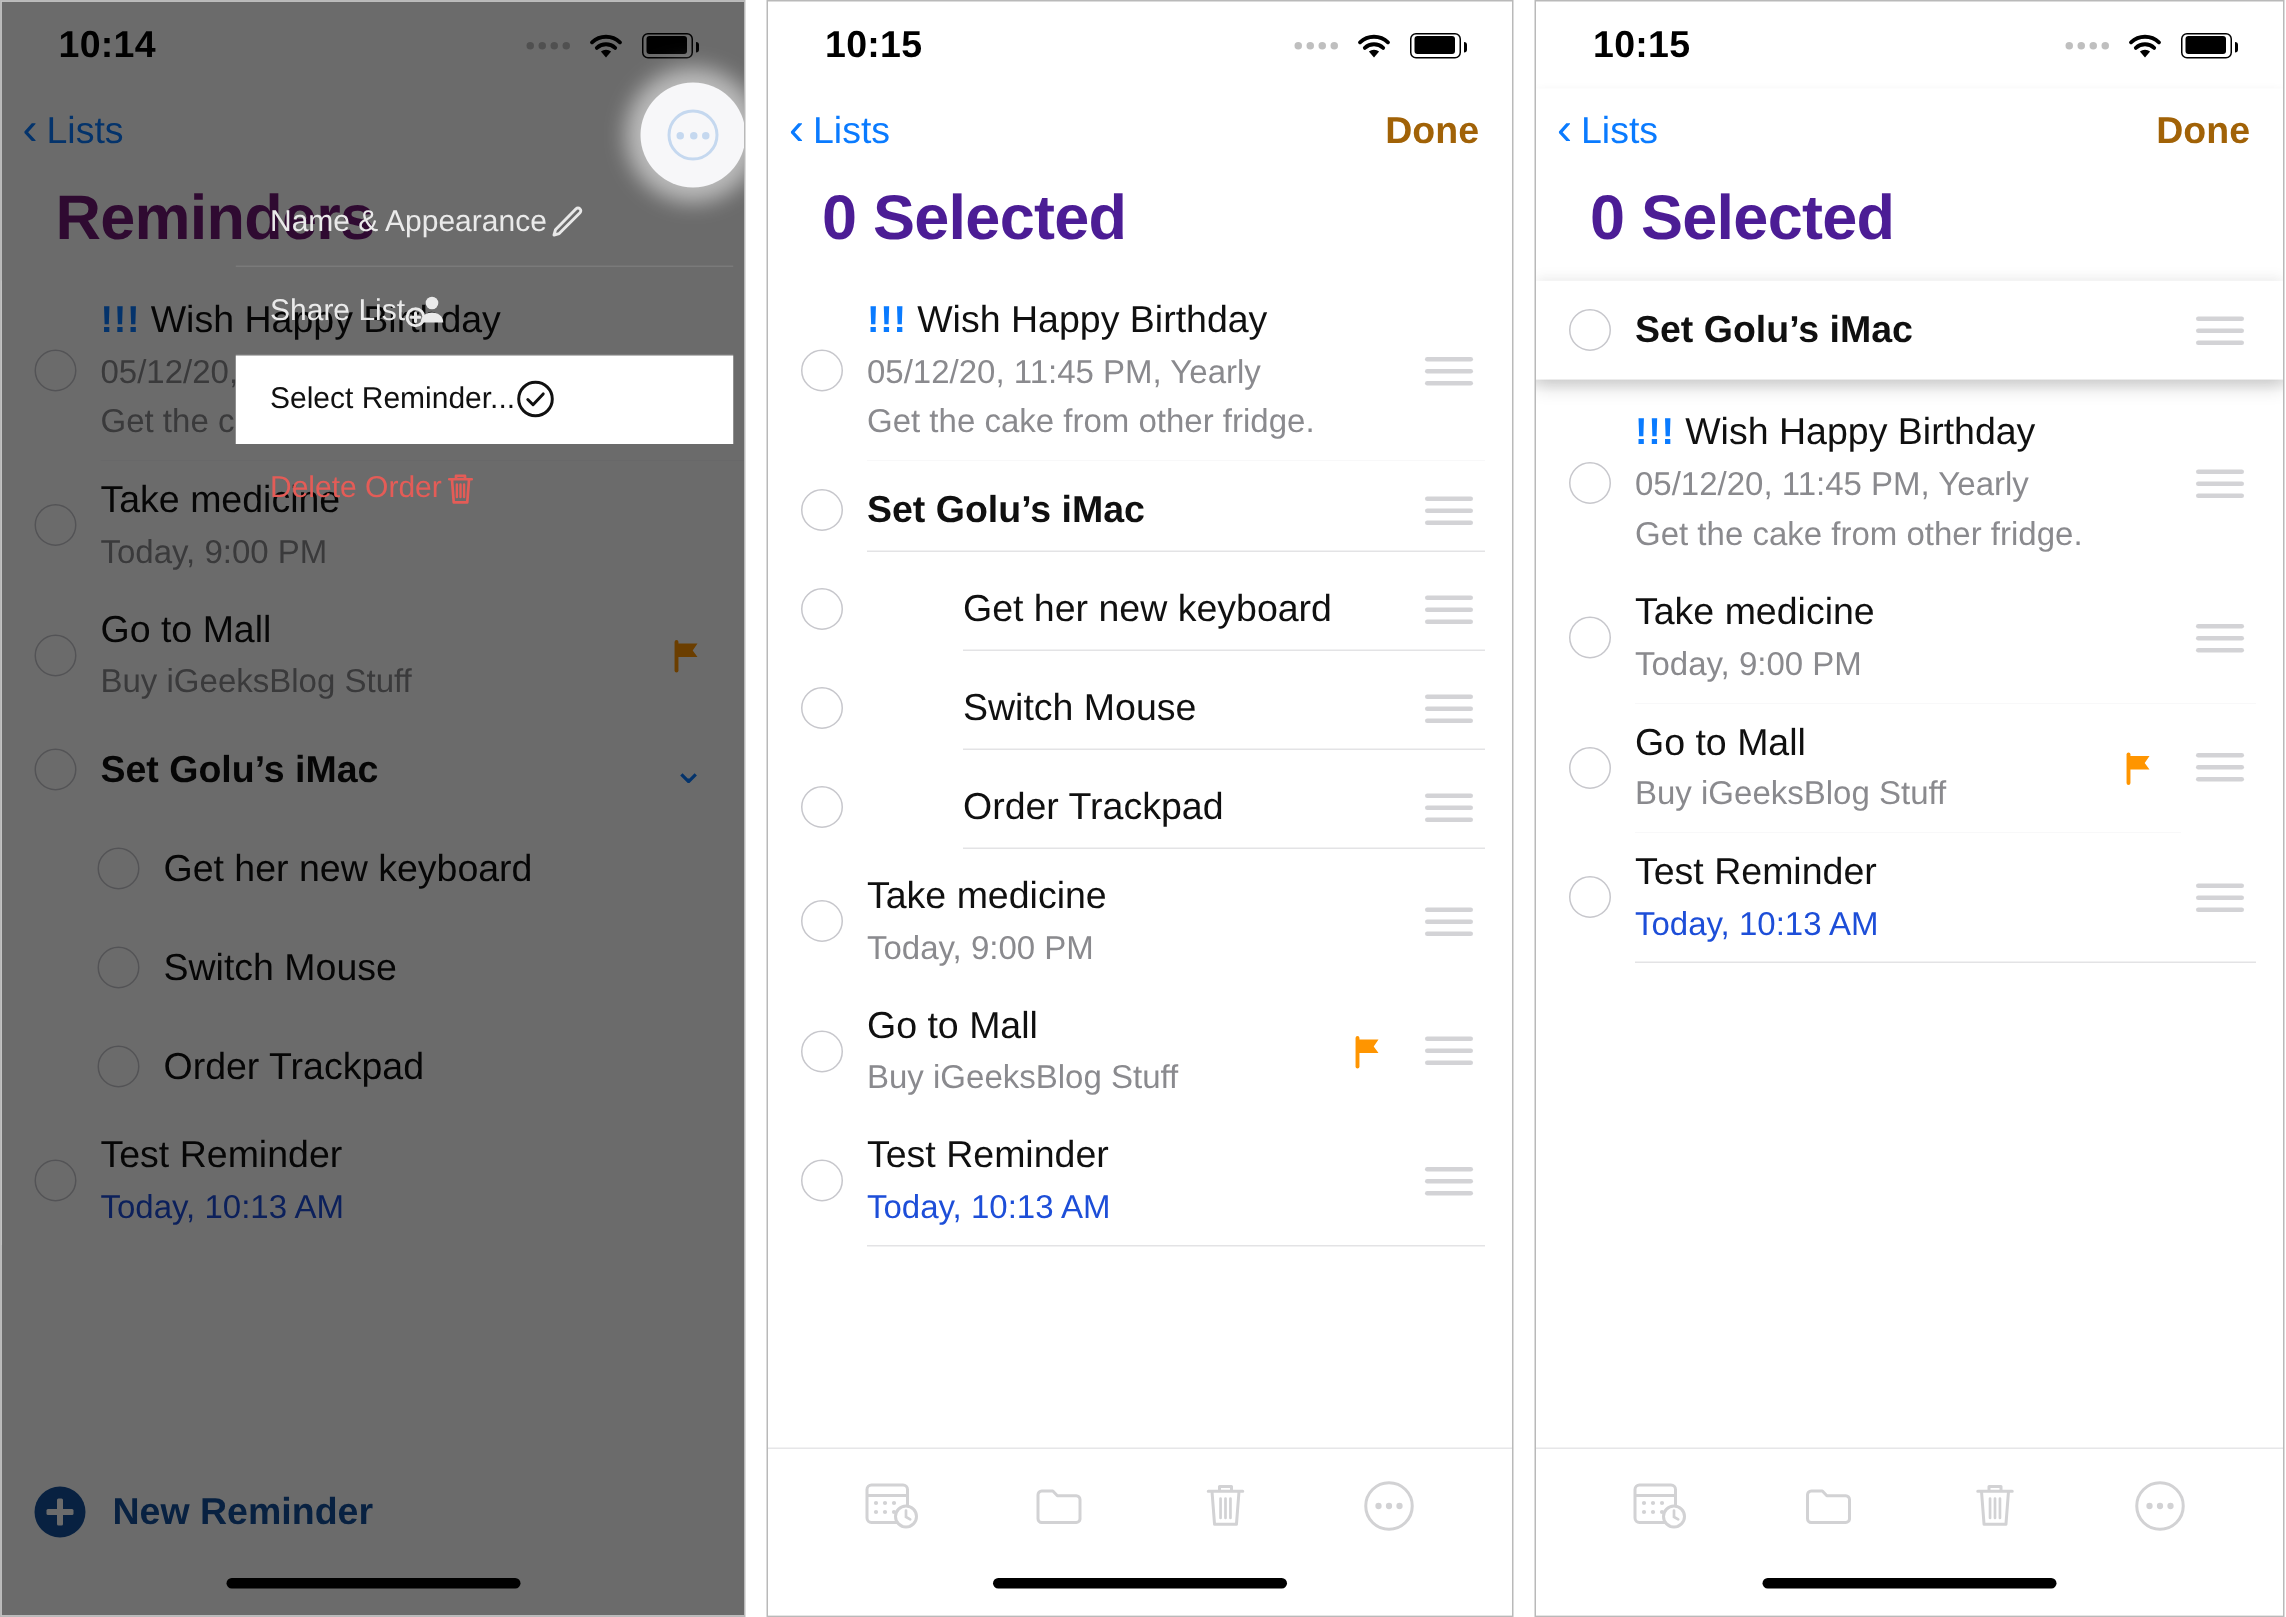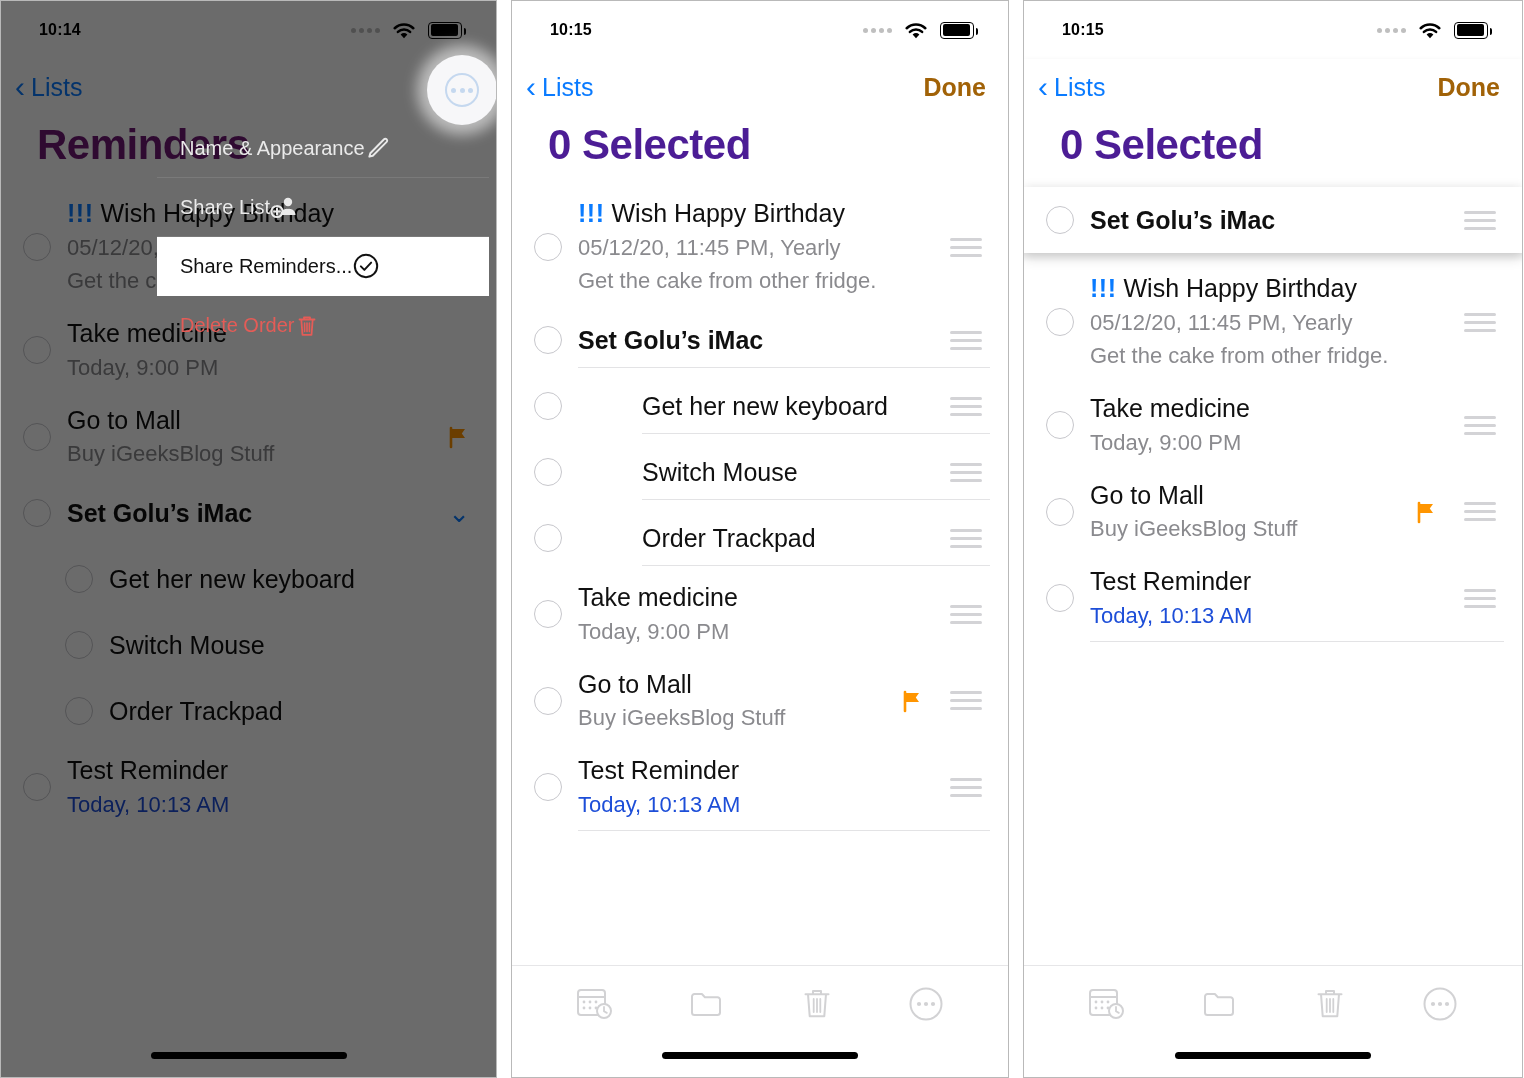--- a/index.html
+++ b/index.html
@@ -32,21 +32,21 @@
   
   .statusbar {
     position: relative;
     height: 58px;
     display: flex;
     align-items: center;
     justify-content: space-between;
     padding: 0 34px 0 38px;
   }
   .sb-time {
-    font-size: 16px;
+    font-size: 25px;
     font-weight: bold;
     color: #000;
     letter-spacing: 0.2px;
   }
   .sb-right { display: flex; align-items: center; gap: 11px; }
   .sb-dots { display: flex; gap: 3px; align-items: center; }
   .sb-dots i {
     display: block; width: 5px; height: 5px; border-radius: 50%;
     background: #bfbfbf;
   }
@@ -354,20 +354,24 @@
         <span class="bullet"></span>
         <div class="body">
           <div class="title-line">
               <span class="rtitle">Test Reminder</span>
             </div>
           <div class="rsub red">Today, 10:13 AM</div>
         </div>
       </div>
     </div>
 
+    <div class="newreminder">
+      <span class="plus"></span>
+      <span class="nr-label">New Reminder</span>
+    </div>
 
     <div class="homebar"></div>
 
     <div class="dim"></div>
 
     <div class="spotlight">
       <span class="spot-ell">
           <i></i>
           <i></i>
           <i></i>
@@ -388,21 +392,21 @@
         <span class="gl">
           <svg class="svgicon" width="28" height="26" viewBox="0 0 28 26">
               <circle cx="18" cy="8" r="4.2" fill="#eaeaea"></circle>
               <path d="M10.5 21c0-4.1 3.4-6.6 7.5-6.6s7.5 2.5 7.5 6.6z" fill="#eaeaea"></path>
               <circle cx="7" cy="17.5" r="5.6" fill="none" stroke="#eaeaea" stroke-width="2"></circle>
               <path d="M7 14.6v5.8M4.1 17.5h5.8" stroke="#eaeaea" stroke-width="2" stroke-linecap="round"></path>
             </svg>
         </span>
       </div>
       <div class="ctxitem highlight">
-        <span>Share Reminders...</span>
+        <span>Select Reminder...</span>
         <span class="gl">
           <svg class="svgicon" width="28" height="28" viewBox="0 0 24 24">
               <circle cx="12" cy="12" r="9.6" fill="none" stroke="#111" stroke-width="1.7"></circle>
               <path d="M7.6 12.3l3 3 5.8-6.2" fill="none" stroke="#111" stroke-width="1.7" stroke-linecap="round" stroke-linejoin="round"></path>
             </svg>
         </span>
       </div>
       <div class="ctxitem danger">
         <span>Delete Order</span>
         <span class="gl">

